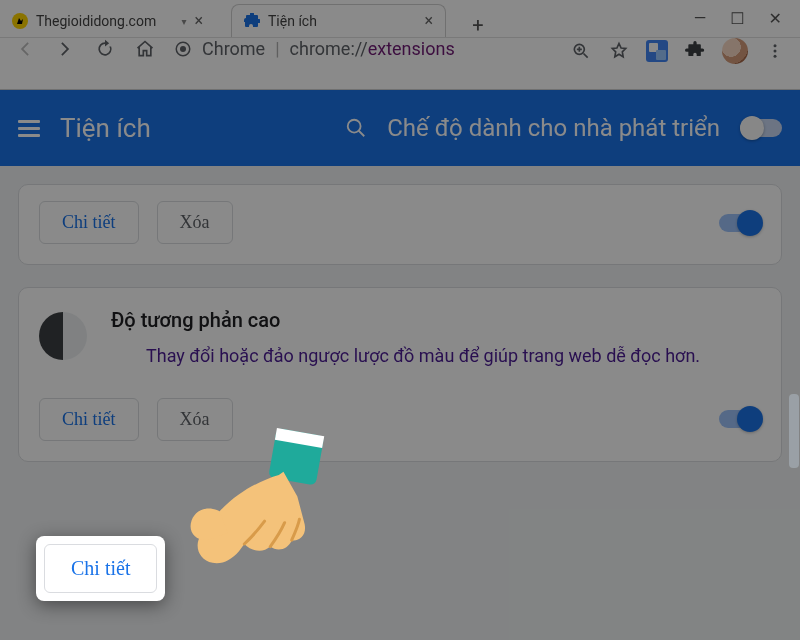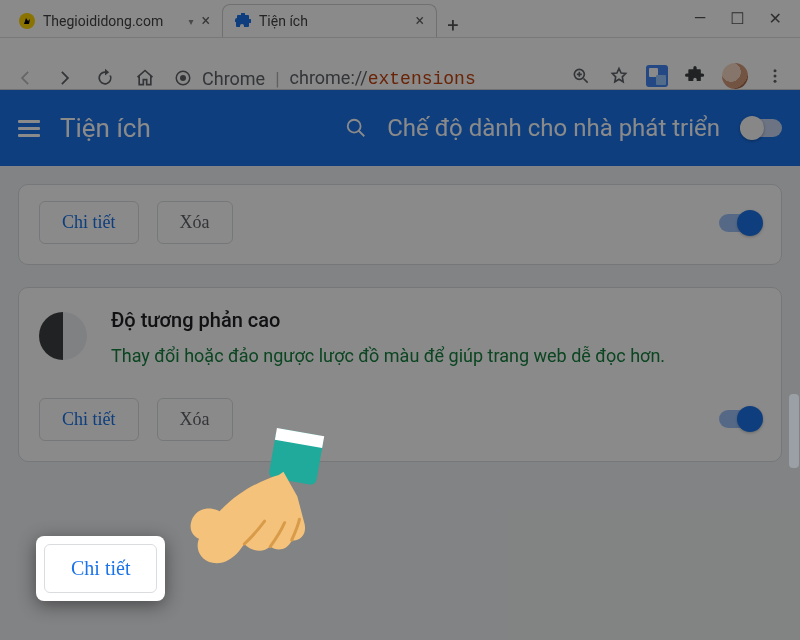--- a/index.html
+++ b/index.html
@@ -1,40 +1,40 @@
 <!DOCTYPE html>
 <html><head>
 <meta charset="utf-8">
 <style>
   * { box-sizing: border-box; margin: 0; padding: 0; }
   html, body { width: 800px; height: 640px; overflow: hidden; font-family: "Segoe UI", Roboto, Arial, sans-serif; }
   body { background: #fff; position: relative; }
 
   
   .titlebar { height: 38px; background: #fff; display: flex; align-items: stretch; border-bottom: 1px solid #e0e0e0; }
-  .tabs { display: flex; align-items: flex-end; flex: 1; gap: 0; margin-left: 7px; }
+  .tabs { display: flex; align-items: flex-end; flex: 1; gap: 16px; }
   .tab { display: flex; align-items: center; gap: 8px; padding: 8px 12px; font-size: 14px; color: #444; border-top-left-radius: 8px; border-top-right-radius: 8px; min-width: 215px; max-width: 215px; position: relative; }
   .tab.inactive { background: transparent; }
   .tab.active { background: #fff; border: 1px solid #d0d0d0; border-bottom: none; }
   .tab .favicon { width: 16px; height: 16px; flex: 0 0 16px; display: flex; align-items: center; justify-content: center; }
   .tab .title { flex: 1; white-space: nowrap; overflow: hidden; text-overflow: ellipsis; }
   .tab .close { color: #666; font-size: 16px; line-height: 1; }
   .tab .chev { font-size: 10px; color: #888; }
   .newtab { display:flex; align-items:center; justify-content:center; width:32px; font-size:20px; color:#555; }
   .wincontrols { display:flex; align-items:center; gap: 24px; padding: 0 18px; color:#555; }
   .wincontrols span { font-size: 16px; }
 
   
-  .addrbar { height: 52px; display:flex; align-items:flex-end; gap: 18px; padding: 0 14px; background:#fff; border-bottom: 1px solid #d0d0d0; }
+  .addrbar { height: 52px; display:flex; align-items:flex-start; gap: 18px; padding: 0 14px; background:#fff; border-bottom: 1px solid #d0d0d0; }
   .navbtn { width:22px; height:22px; display:flex; align-items:center; justify-content:center; color:#5f6368; }
   .navbtn.disabled { color:#bcbcbc; }
   .addrbox { flex:1; display:flex; align-items:center; gap:10px; font-size:18px; color:#5f6368; }
   .addrbox .prefix { color:#5f6368; }
   .addrbox .sep { color:#b0b0b0; }
-  .addrbox .url .dark { color:#c2410c;font-family:Liberation Mono, monospace; }
+  .addrbox .url .dark { color:#701a75; }
   .right-icons { display:flex; align-items:center; gap:16px; }
   .icon { width:22px; height:22px; display:flex; align-items:center; justify-content:center; color:#5f6368; }
   .avatar { width:26px; height:26px; border-radius:50%; background: radial-gradient(circle at 35% 35%, #f7d9c4 0 40%, #d49b7a 41% 70%, #a86a4a 71% 100%); }
   .gtrans { width:22px; height:22px; background:#4285f4; border-radius:3px; position:relative; }
   .gtrans::before{ content:""; position:absolute; left:3px; top:3px; width:9px; height:9px; background:#fff; border-radius:1px; }
   .gtrans::after{ content:""; position:absolute; right:2px; bottom:2px; width:10px; height:10px; background:#9ac8ff; border-radius:1px; }
 
   
   .exthead { height: 76px; background:#1a73e8; color:#fff; display:flex; align-items:center; padding: 0 18px; gap: 20px; }
   .hamburger { display:flex; flex-direction:column; gap:4px; }
@@ -51,21 +51,21 @@
   .card-actions { display:flex; align-items:center; gap: 18px; }
   .btn { border:1px solid #dadce0; background:#fff; border-radius:6px; padding: 10px 22px; font-size:18px; color:#1a73e8; cursor:pointer;font-family:Liberation Serif, serif; }
   .btn.muted { color:#5f6368; }
   .toggle-on { margin-left:auto; width:42px; height:18px; background:#9ec3fa; border-radius:10px; position:relative; }
   .toggle-on::after { content:""; position:absolute; right:-2px; top:-4px; width:26px; height:26px; background:#1a73e8; border-radius:50%; box-shadow: 0 1px 3px rgba(0,0,0,.25); }
 
   .ext-row { display:flex; gap:24px; }
   .ext-icon { width:48px; height:48px; border-radius:50%; background: linear-gradient(90deg, #3c4043 0 50%, #eceff1 50% 100%); flex:0 0 48px; margin-top:4px; }
   .ext-info { flex:1; color:#3c4043; }
   .ext-info h3 { font-size:20px; font-weight:500; margin-bottom:10px; color:#202124; }
-  .ext-info p { font-size:18px; line-height:1.55; color:#15803d; }
+  .ext-info p { font-size:18px; line-height:1.55; color:#4c1d95;margin-left:35px; }
 
   
   .dim { position:absolute; inset:0; background: rgba(0,0,0,.46); pointer-events:none; }
   .scrollthumb { position:absolute; right:1px; top:394px; width:10px; height:74px; background:#9aa0a6; border-radius:4px; }
 
   
   .highlight-btn { position:absolute; left:36px; top:536px; background:#fff; border-radius:8px; padding:8px; box-shadow: 0 4px 18px rgba(0,0,0,.45); }
   .highlight-btn .btn { padding: 12px 26px; font-size:20px; border-radius:6px; }
 
   

